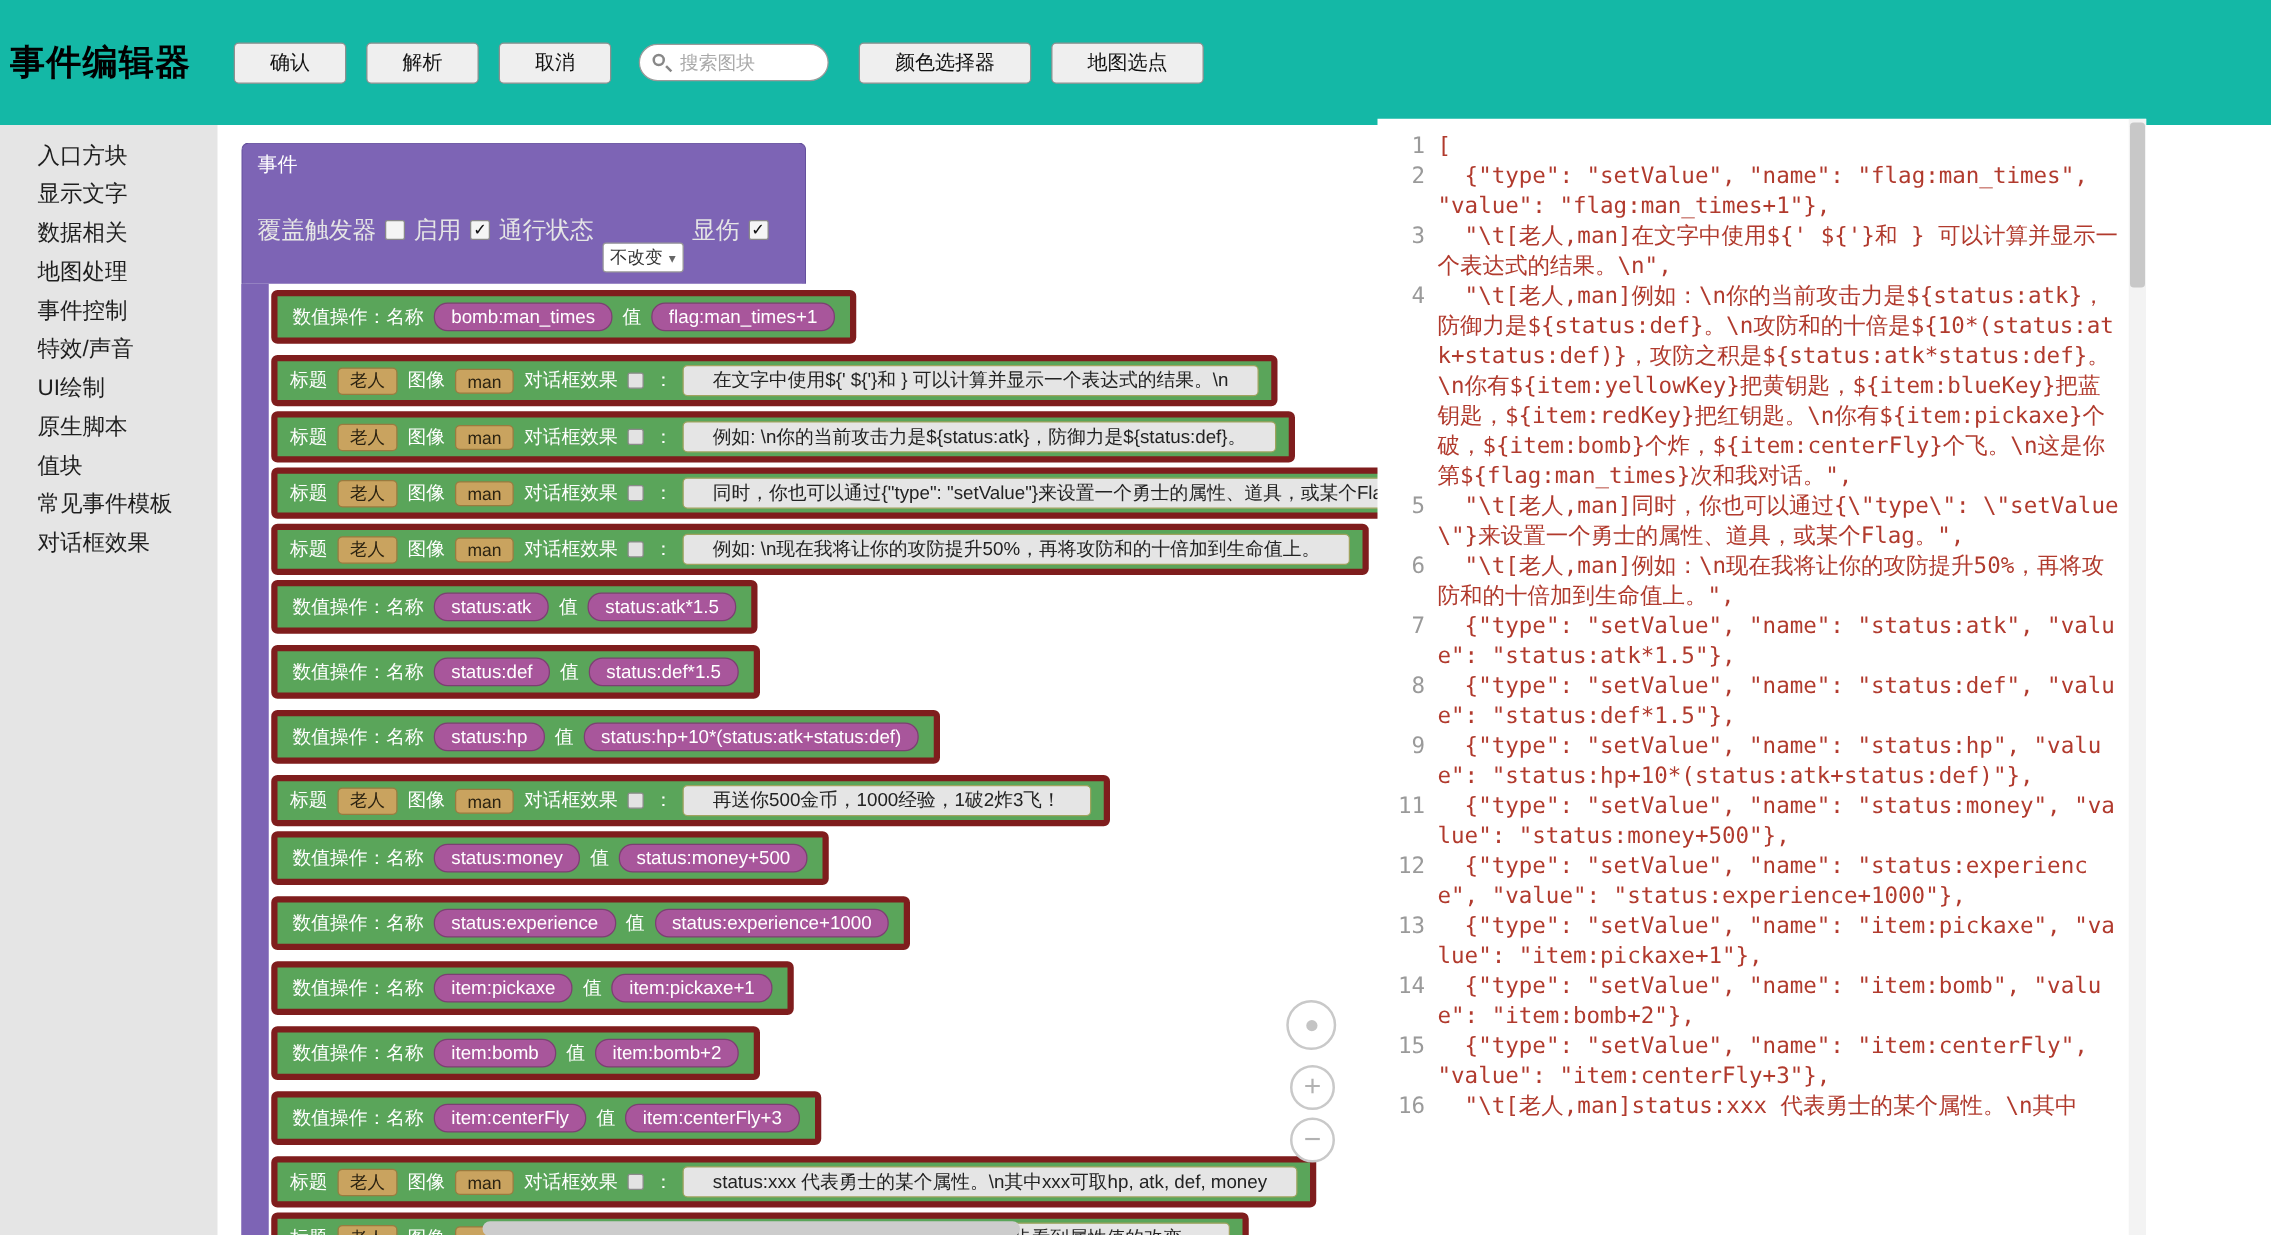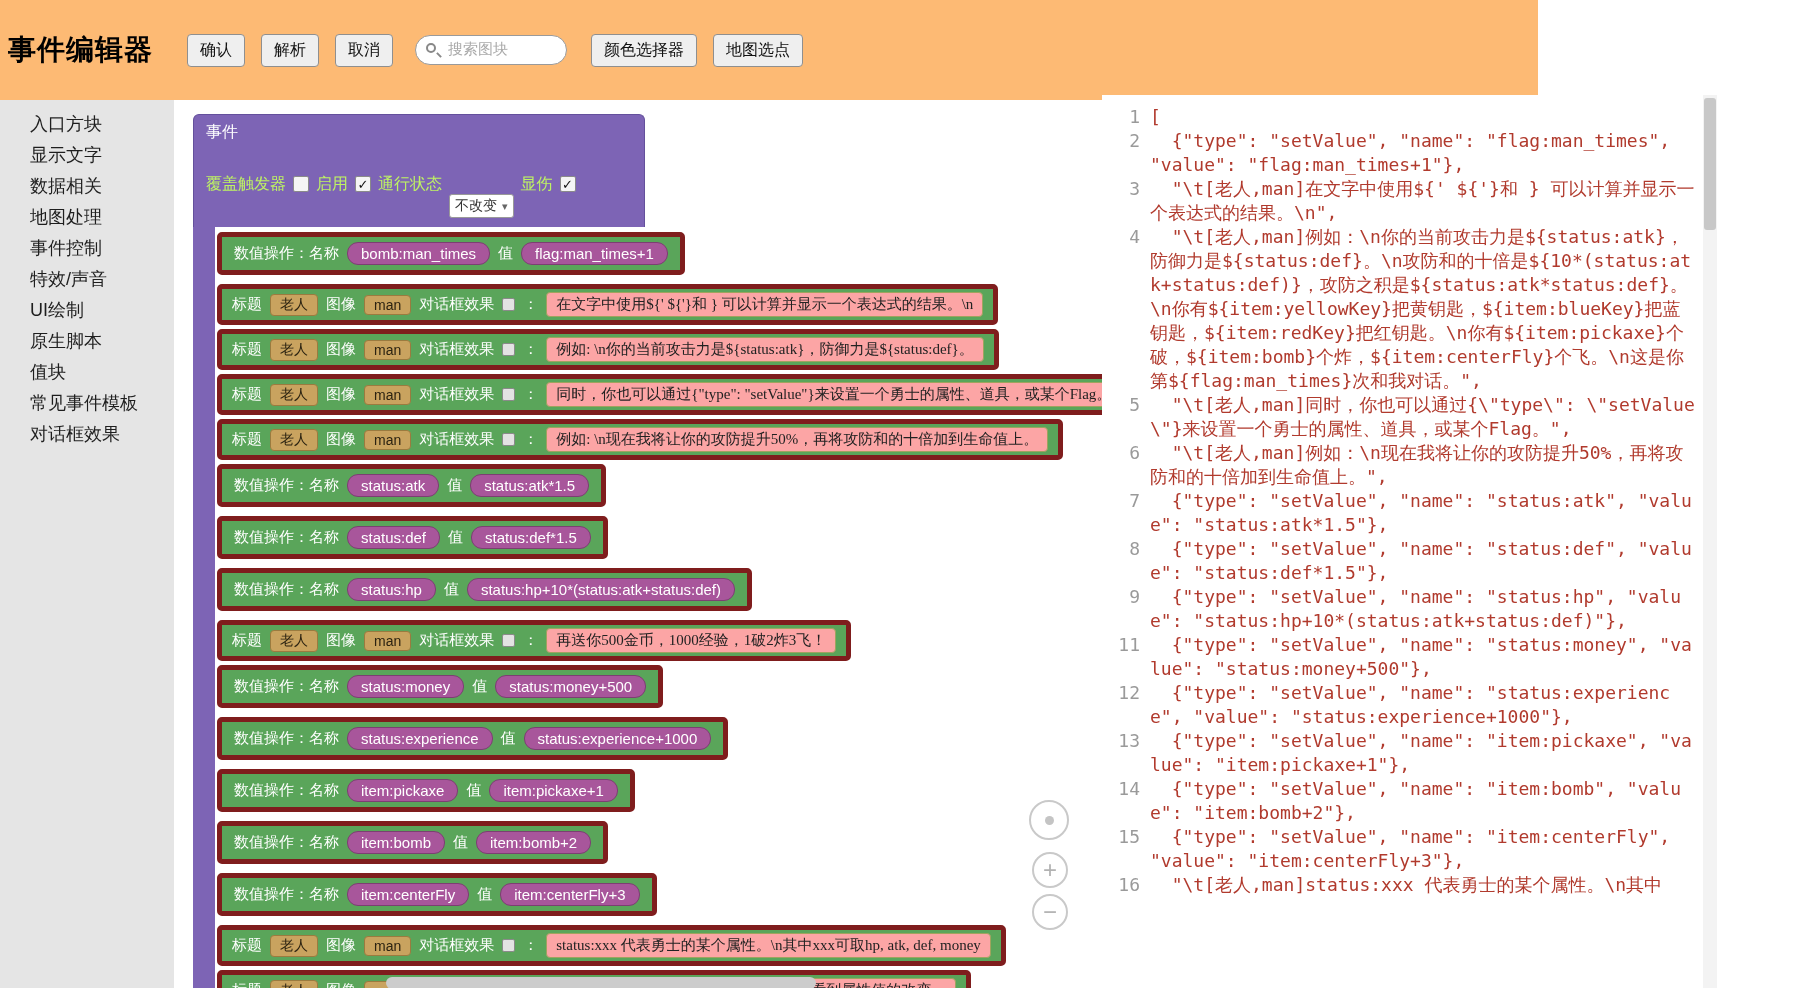--- a/index.html
+++ b/index.html
@@ -1,25 +1,25 @@
 <!DOCTYPE html>
 <html><head>
 <meta charset="utf-8">
 <style>
   * { box-sizing: border-box; margin: 0; padding: 0; }
   html,body { width:1817px; height:988px; background:#fff; overflow:hidden;
               font-family:"Liberation Sans","DejaVu Sans",sans-serif; }
   .page { position:relative; width:1817px; height:988px; background:#fff; }
 
   
-  .topbar { position:absolute; left:0; top:0; width:1538px; height:100px;
-            display:flex; align-items:center; background:#fdba74;font-family:Liberation Mono, monospace; }
+  .topbar { position:absolute; left:0; top:0; width:1817px; height:100px;
+            display:flex; align-items:center; background:#14b8a6; }
   .page-title { font-size:28px; font-weight:bold; color:#000; margin-left:8px; letter-spacing:1px; }
   .tb-btn { margin-left:16px; font-size:16px; color:#111; background:#efefef;
-            border:1px solid #8f8f8f; border-radius:4px; padding:5px 12px; cursor:pointer;
+            border:1px solid #8f8f8f; border-radius:4px; padding:5px 28px; cursor:pointer;
             font-family:inherit; }
   .tb-btn:first-of-type { margin-left:34px; }
   .searchwrap { position:relative; margin-left:22px; display:inline-block; }
   .searchwrap input { width:152px; height:30px; border:1px solid #9a9a9a; border-radius:15px;
             padding:0 10px 0 32px; font-size:15px; color:#333; outline:none; background:#fff; font-family:inherit;}
   .searchwrap input::placeholder { color:#a9a9a9; }
   .mag { position:absolute; left:11px; top:8px; width:10px; height:10px;
          border:2px solid #888; border-radius:50%; }
   .mag::after { content:""; position:absolute; left:8px; top:9px; width:6px; height:2px;
                 background:#888; transform:rotate(45deg); }
@@ -33,42 +33,42 @@
 
   
   .canvas { position:absolute; left:189px; top:100px; width:927px; height:888px;
             background:#fff; border-right:1px solid #d2d2d2; overflow:hidden; }
 
   .event-block { position:absolute; left:4px; top:14px; }
   .evt-header { width:452px; background:#7d64b5; border:1px solid #64509c; border-bottom:none;
                 border-radius:6px 6px 0 0; padding:7px 10px 9px 12px; }
   .evt-title { color:#fff; font-size:16px; }
   .evt-row2 { display:flex; align-items:center; gap:7px; margin-top:7px; }
-  .evt-label { color:#bef264; font-size:16px; white-space:nowrap; }
+  .evt-label { color:#e5e5e5; font-size:19px; white-space:nowrap; }
   .cb { width:16px; height:16px; background:#f5f5f5; border:1px solid #8a8a8a; border-radius:2px;
         display:inline-flex; align-items:center; justify-content:center;
         font-size:13px; color:#111; flex-shrink:0; cursor:pointer; }
   .dd { background:#fff; border:1px solid #999; border-radius:3px; color:#333; font-size:14px;
         padding:2px 5px; display:inline-flex; align-items:center; gap:5px; cursor:pointer; white-space:nowrap;margin-top:44px; }
   .dd .caret { font-size:11px; color:#666; }
   .evt-body { border-left:22px solid #7d64b5; padding:5px 0 1px 2px; min-height:12px; width:max-content; }
   .evt-footer { width:452px; height:16px; background:#7d64b5; border:1px solid #64509c; border-top:none;
                 border-radius:0 0 6px 6px; }
 
   .blk { display:flex; align-items:center; gap:8px; width:max-content;
          background:#5aa55a; border:5px solid #7f1d1d; border-radius:5px; white-space:nowrap; cursor:grab;text-align:right; }
   .blk-set  { padding:5px 12px; margin-bottom:9px; }
   .blk-text { padding:3px 10px; margin-bottom:4px; }
   .blk-label { color:#fff; font-size:15px; }
   .chip { background:#a8569b; border:1px solid #7c3f72; color:#fff; border-radius:11px;
           padding:2px 13px; font-size:15px; cursor:text; }
   .fld-tan { background:#c9a35f; border:1px solid #9a7b3f; color:#2c2311; border-radius:4px;
              padding:1px 9px; font-size:14px; cursor:text; }
-  .fld-olive { background:#fca5a5; border:1px solid #9fa35e; color:#222; border-radius:4px;
-               padding:2px 9px; font-size:15px; cursor:text;font-family:Liberation Serif, serif; }
+  .fld-olive { background:#e5e5e5; border:1px solid #9fa35e; color:#222; border-radius:4px;
+               padding:2px 23px; font-size:15px; cursor:text; }
   .cb-small { width:13px; height:13px; background:#e3e3e3; }
 
   .vscroll { position:absolute; right:3px; top:8px; width:9px; height:730px;
              background:#e2e2e2; border-radius:5px; cursor:pointer; }
   .hscroll { position:absolute; left:197px; top:877px; width:430px; height:12px;
              background:#cccccc; border-radius:6px; cursor:pointer; }
 
   .zc { position:absolute; width:36px; height:36px; border:2px solid #c9c9c9; border-radius:50%;
         display:flex; align-items:center; justify-content:center; color:#b2b2b2;
         font-size:24px; background:#fff; cursor:pointer; user-select:none; }

